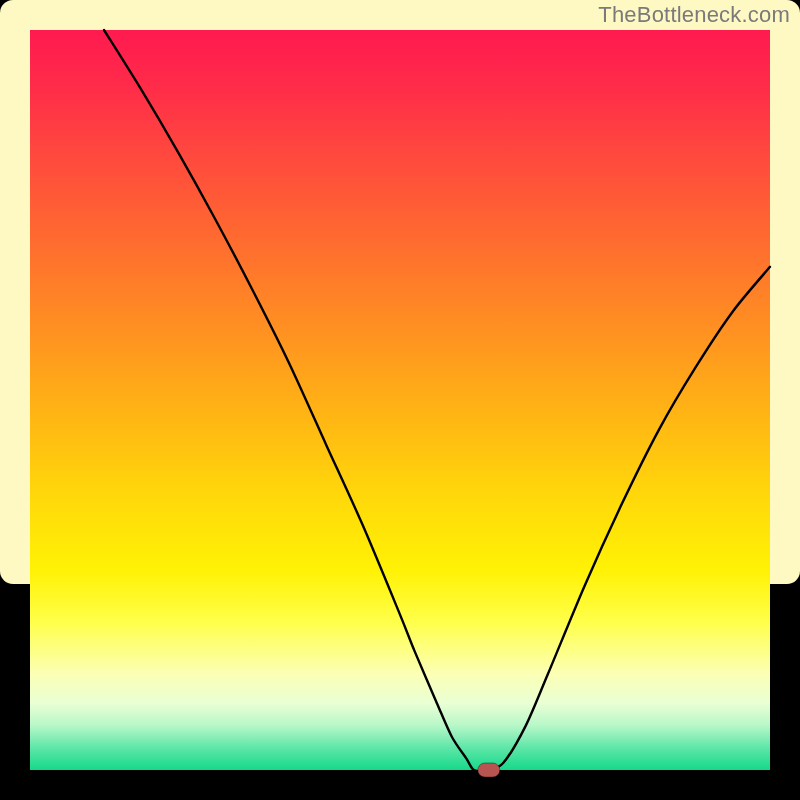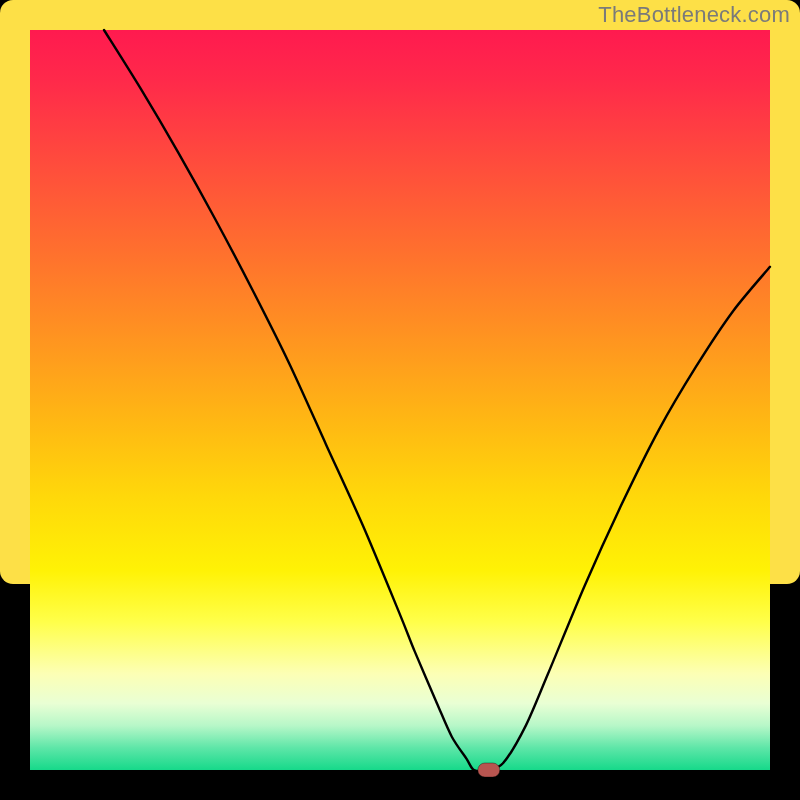--- a/index.html
+++ b/index.html
@@ -8,21 +8,21 @@
     width: 800px;
     height: 800px;
     background: #000;
     overflow: hidden;
     font-family: Arial, Helvetica, sans-serif;
   }
   .container {
     position: relative;
     width: 800px;
     height: 584px;
-    background: #fde047;
+    background: #fef9c3;
     border-radius: 13px;
   }
   .watermark {
     position: absolute;
     top: 2px;
     right: 10px;
     color: #7a7a7a;
     font-size: 22px;
     font-weight: 500;
     letter-spacing: 0.2px;

